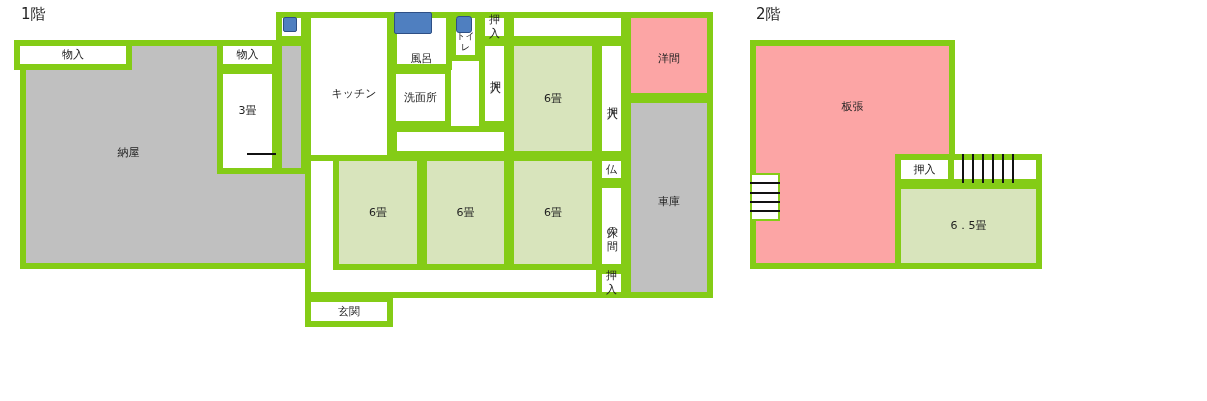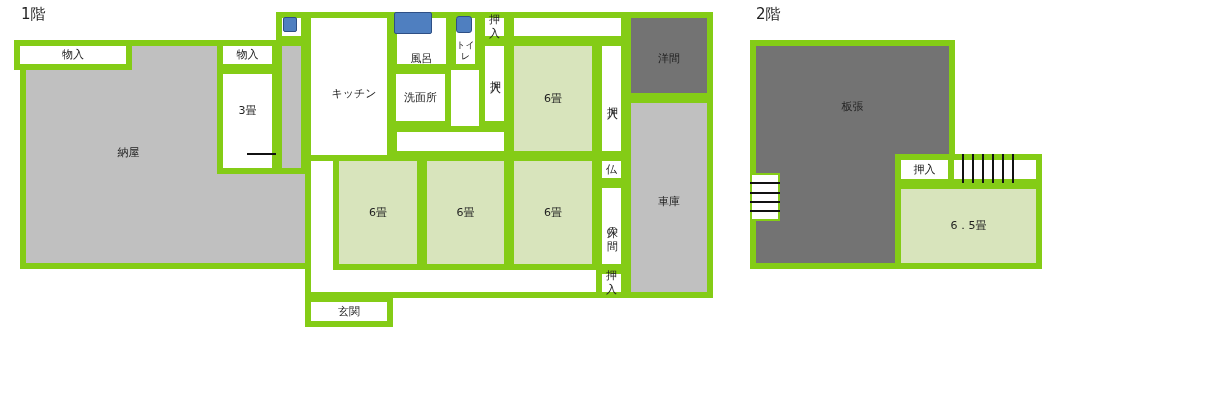--- a/index.html
+++ b/index.html
@@ -1,21 +1,21 @@
 <!DOCTYPE html>
 <html><head>
 <meta charset="utf-8">
 <style>
   html,body{margin:0;padding:0;background:#fff;}
   body{width:1207px;height:401px;position:relative;overflow:hidden;font-family:"DejaVu Sans","Liberation Sans",sans-serif;color:#222;}
   .lbl{position:absolute;font-size:15px;text-align:right;}
   .r{position:absolute;box-sizing:border-box;border:6px solid #84cc16;display:flex;align-items:center;justify-content:center;font-size:11px;text-align:center;line-height:1.25;}
   .gray{background:#c0c0c0;}
   .green{background:#d8e4bc;}
-  .peach{background:#737373;}
+  .peach{background:#fca5a5;}
   .white{background:#fff;}
   .vert{writing-mode:vertical-rl;text-orientation:upright;letter-spacing:1px;}
   .blue{position:absolute;background:#4f7fc0;border:1.5px solid #2e4f85;border-radius:2px;box-sizing:border-box;}
   .line{position:absolute;background:#111;}
   .small{font-size:9px;}
 </style>
 </head>
 <body>
 
 <div class="lbl" style="left:21px;top:5px;">1階</div>
@@ -38,21 +38,21 @@
 <div class="blue" style="left:283px;top:17px;width:14px;height:15px;"></div>
 
 <div class="r white" style="left:305px;top:12px;width:88px;height:164px;padding-left:10px;">
     <span>キッチン</span>
   </div>
 <div class="r white" style="left:391px;top:126px;width:119px;height:31px;"></div>
 <div class="r white" style="left:391px;top:12px;width:61px;height:58px;align-items:flex-start;padding-top:34px;">
     <span>風呂</span>
   </div>
 <div class="blue" style="left:394px;top:12px;width:38px;height:22px;"></div>
-<div class="r white" style="left:450px;top:12px;width:31px;height:58px;align-items:flex-end;padding-bottom:2px;">
+<div class="r white" style="left:450px;top:12px;width:31px;height:49px;align-items:flex-end;padding-bottom:2px;">
     <span class="small">トイレ</span>
   </div>
 <div class="blue" style="left:456px;top:16px;width:16px;height:17px;border-radius:3px;"></div>
 <div class="r white" style="left:390px;top:68px;width:61px;height:59px;">
     <span>洗面所</span>
   </div>
 <div class="r white" style="left:479px;top:12px;width:31px;height:30px;">
     <span>押入</span>
   </div>
 <div class="r white" style="left:479px;top:40px;width:31px;height:87px;align-items:flex-start;padding-top:26px;">

